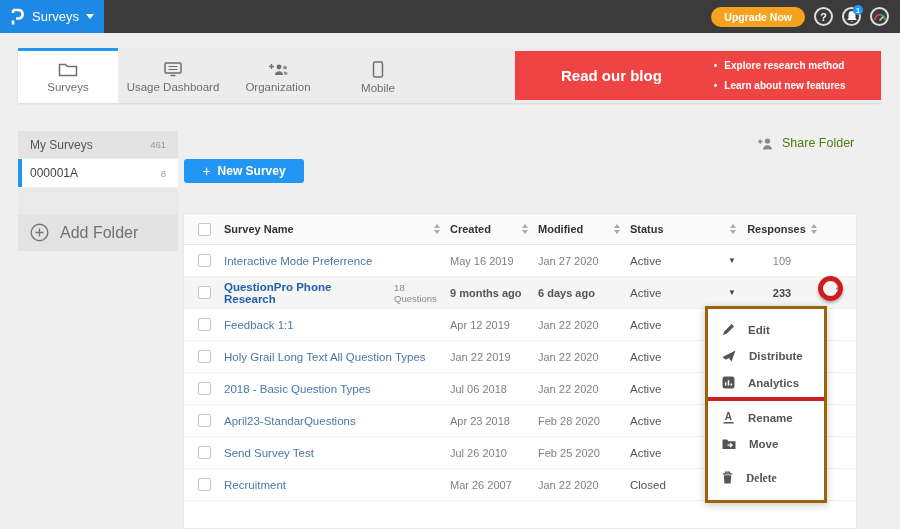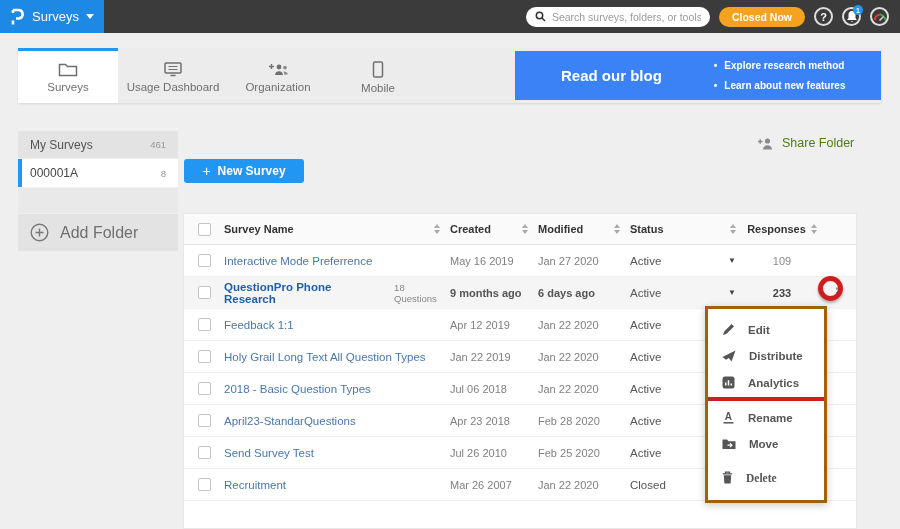--- a/index.html
+++ b/index.html
@@ -18,21 +18,21 @@
   .upgrade-btn { height:20px; padding:0 13px; border:none; border-radius:10px; background:#f5a31e; color:#fff; font-weight:bold; font-size:10.5px; font-family:"Liberation Sans",sans-serif; cursor:pointer; }
   .circle-icon { width:19px; height:19px; border:2px solid #dedede; border-radius:50%; display:flex; align-items:center; justify-content:center; position:relative; cursor:pointer; color:#fff; font-weight:bold; font-size:11px; }
   .badge { position:absolute; top:-4px; right:-4px; min-width:10px; height:10px; border-radius:5px; background:#2196f3; color:#fff; font-size:7px; font-weight:bold; display:flex; align-items:center; justify-content:center; padding:0 2px; }
 
   
   .tabstrip { position:absolute; top:48px; left:18px; width:863px; height:55px; background:#ececec; display:flex; box-shadow:0 1px 2px rgba(0,0,0,.10); }
   .tab { display:flex; flex-direction:column; align-items:center; justify-content:center; gap:4px; color:#6f6f6f; font-size:11.5px; border-top:3px solid transparent; cursor:pointer; }
   .tab svg { display:block; }
   .tab.active { background:#fff; border-top-color:#2196f3; }
   .tab-spacer { flex:1; }
-  .banner { width:366px; margin:3px 0; background:#3b82f6; color:#fff; display:flex; align-items:center; cursor:pointer; }
+  .banner { width:366px; margin:3px 0; background:#ef4444; color:#fff; display:flex; align-items:center; cursor:pointer; }
   .banner-title { font-size:15px; font-weight:bold; margin-left:46px; }
   .banner-bullets { list-style:none; margin-left:52px; font-size:10px; font-weight:bold; line-height:1.95; }
   .banner-bullets li::before { content:"•"; margin-right:7px; }
 
   
   .sidebar { position:absolute; left:18px; top:131px; width:160px; }
   .side-item { height:27px; background:#e3e3e3; display:flex; align-items:center; padding:0 12px; font-size:12px; color:#555; margin-bottom:1px; cursor:pointer; }
   .side-item .count { margin-left:auto; font-size:9.5px; color:#999; }
   .side-item.selected { height:28px; background:#fff; border-left:4px solid #2196f3; padding-left:8px; color:#444; }
   .side-gap { height:25px; background:#e9e9e9; margin-bottom:1px; }
@@ -85,28 +85,21 @@
     <div class="logo-area">
       <svg width="15" height="19" viewBox="0 0 15 19">
         <path d="M3 3 H9 A4.3 4.3 0 0 1 9 11.5 H6" fill="none" stroke="#fff" stroke-width="2.6"></path>
         <path d="M3 3 V6" stroke="#fff" stroke-width="2.6"></path>
         <path d="M3 13.5 V17.5" stroke="#fff" stroke-width="2.6"></path>
       </svg>
       <span class="app-label">Surveys</span>
       <span class="tb-caret"></span>
     </div>
     <div class="topbar-right">
-      <div class="search-pill">
-        <svg width="11" height="11" viewBox="0 0 11 11">
-          <circle cx="4.5" cy="4.5" r="3.2" fill="none" stroke="#333" stroke-width="1.5"></circle>
-          <path d="M7 7l3 3" stroke="#333" stroke-width="1.5"></path>
-        </svg>
-        <input type="text" placeholder="Search surveys, folders, or tools" style="">
-      </div>
-      <button class="upgrade-btn">Closed Now</button>
+      <button class="upgrade-btn">Upgrade Now</button>
       <div class="circle-icon">
         <span>?</span>
       </div>
       <div class="circle-icon">
         <svg width="12" height="13" viewBox="0 0 12 13">
           <path d="M6 1 C3.8 1 2.5 2.6 2.5 5v3L1.2 10h9.6L9.5 8V5C9.5 2.6 8.2 1 6 1z" fill="#fff"></path>
           <path d="M4.8 11a1.3 1.3 0 0 0 2.4 0z" fill="#fff"></path>
         </svg>
         <span class="badge">1</span>
       </div>

